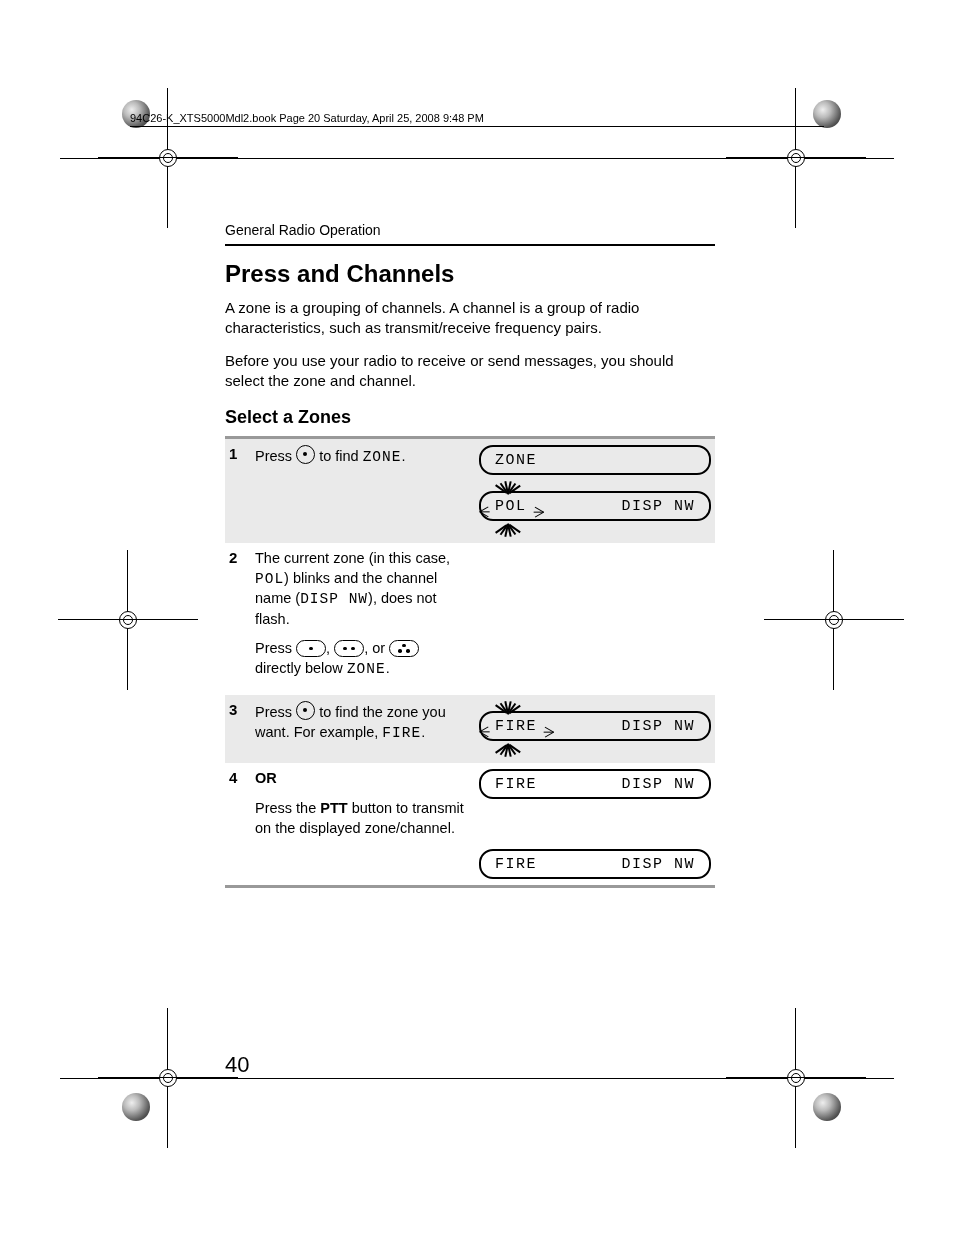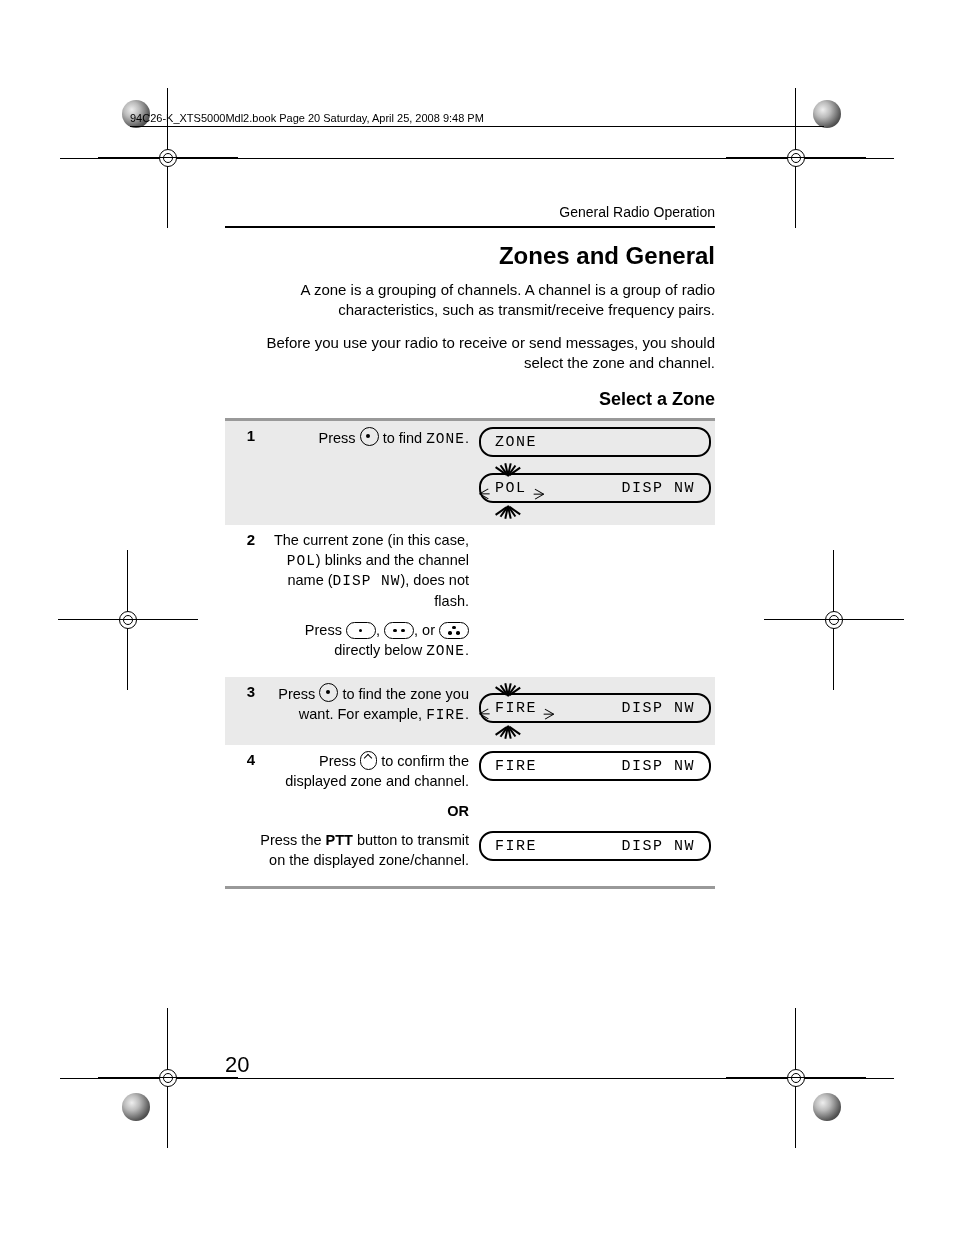--- a/index.html
+++ b/index.html
@@ -35,21 +35,21 @@
   }
   .hline-full {
     position:absolute; height:1px; background:#000;
     left:60px; right:60px;
   }
   .header-meta {
     position:absolute; left:130px; top:112px; right:130px;
     font-size:11px; border-bottom:1px solid #000; padding-bottom:2px;
   }
   .page {
-    position:absolute; left:225px; top:204px; width:490px;text-align:right;
+    position:absolute; left:225px; top:222px; width:490px;
   }
   .section-label {
     font-size:14px;
   }
   .rule {
     border:none; border-top:2px solid #000; margin:6px 0 14px 0;
   }
   h1 {
     font-size:24px; font-weight:bold; margin:0 0 10px 0;
   }
@@ -161,25 +161,25 @@
       <div class="ring"></div>
     </div>
 </div>
 
 <div class="header-meta">94C26-K_XTS5000Mdl2.book  Page 20  Saturday, April 25, 2008  9:48 PM</div>
 
 <div class="page">
   <div class="section-label">General Radio Operation</div>
   <hr class="rule">
 
-  <h1>Zones and General</h1>
+  <h1>Press and Channels</h1>
   <p>A zone is a grouping of channels. A channel is a group of radio characteristics, such as transmit/receive frequency pairs.</p>
   <p>Before you use your radio to receive or send messages, you should select the zone and channel.</p>
 
-  <h2>Select a Zone</h2>
+  <h2>Select a Zones</h2>
 
   <div class="steps">
 
     <div class="step-row shade">
       <div class="step-num">1</div>
       <div class="step-text">
         <p>
           <span>Press</span>
           <span class="key-round"></span>
           <span>to find</span>
@@ -287,25 +287,20 @@
           <span style="transform:rotate(12deg);"></span>
           <span style="transform:rotate(35deg);"></span>
           <span style="transform:rotate(55deg) translateY(-2px);"></span>
         </div>
       </div>
     </div>
 
     <div class="step-row">
       <div class="step-num">4</div>
       <div class="step-text">
-        <p>
-          <span>Press</span>
-          <span class="key-home"></span>
-          <span>to confirm the displayed zone and channel.</span>
-        </p>
         <p><b>OR</b></p>
         <p>
           <span>Press the</span>
           <b>PTT</b>
           <span>button to transmit on the displayed zone/channel.</span>
         </p>
       </div>
       <div class="step-fig">
         <div class="lcd" style="margin-bottom:50px;">
           <span>FIRE</span>
@@ -314,13 +309,13 @@
         <div class="lcd tight">
           <span>FIRE</span>
           <span>DISP NW</span>
         </div>
       </div>
     </div>
 
   </div>
 </div>
 
-<div class="page-num">20</div>
+<div class="page-num">40</div>
 
 </body></html>

